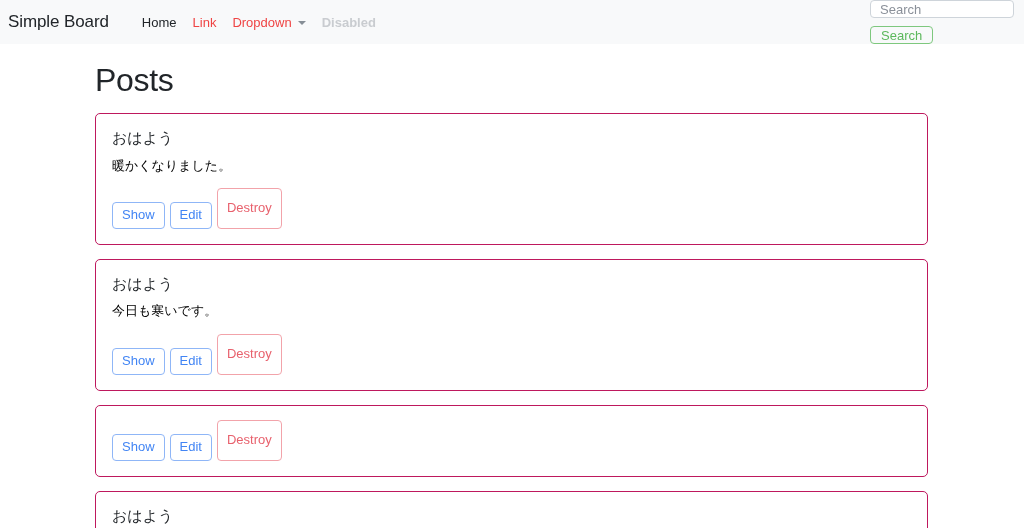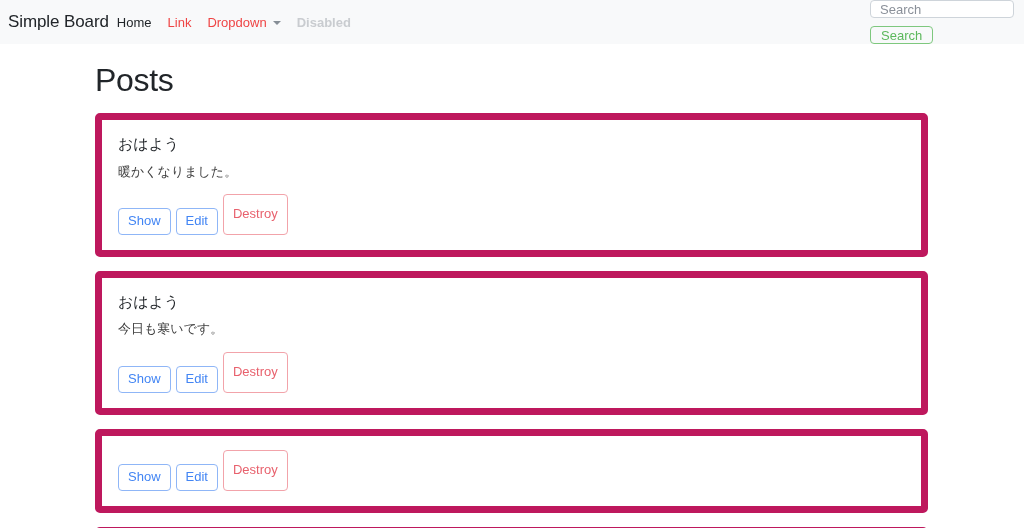--- a/index.html
+++ b/index.html
@@ -22,29 +22,30 @@
     background: #f8f9fa;
     display: flex;
     align-items: center;
     padding: 0 10px 0 8px;
     position: relative;
   }
   .navbar-brand {
     font-size: 17px;
     color: #212529;
     letter-spacing: -0.1px;
+    margin-right: 16px;
     white-space: nowrap;
     text-decoration: none;
   }
   .nav-list {
     display: flex;
     align-items: center;
     gap: 0px;
     list-style: none;
-    margin: 0;
+    margin: 9px;
     padding: 0;
   }
   .nav-link {
     font-size: 13px;
     padding: 4px 8px;
     white-space: nowrap;
     text-decoration: none;
     display: inline-flex;
     align-items: center;
     gap: 5px;
@@ -108,36 +109,36 @@
   .page-title {
     font-size: 32px;
     font-weight: 400;
     color: #212529;
     margin: 18px 6px 14px 0;
     letter-spacing: -0.3px;
   }
 
   .card {
     width: 833px;
-    border: 7px solid #be185d;
+    border: 1px solid #be185d;
     border-radius: 5px;
     background: #fff;
     margin-bottom: 14px;
     padding: 14px 16px 15px 16px;
   }
   .card-title {
     font-size: 15px;
     color: #212529;
     margin: 0 0 9px 0;
     font-weight: 400;
     line-height: 1.3;
   }
   .card-body-text {
     font-size: 13px;
-    color: #404040;
+    color: #000000;
     margin: 0 0 13px 0;
     line-height: 1.4;
   }
   .btn-row { display: flex; gap: 5px; }
   .btn {
     font-size: 13px;
     font-family: "Liberation Sans", "DejaVu Sans", sans-serif;
     padding: 4px 9px 5px 9px;
     border-radius: 4px;
     background: transparent;

